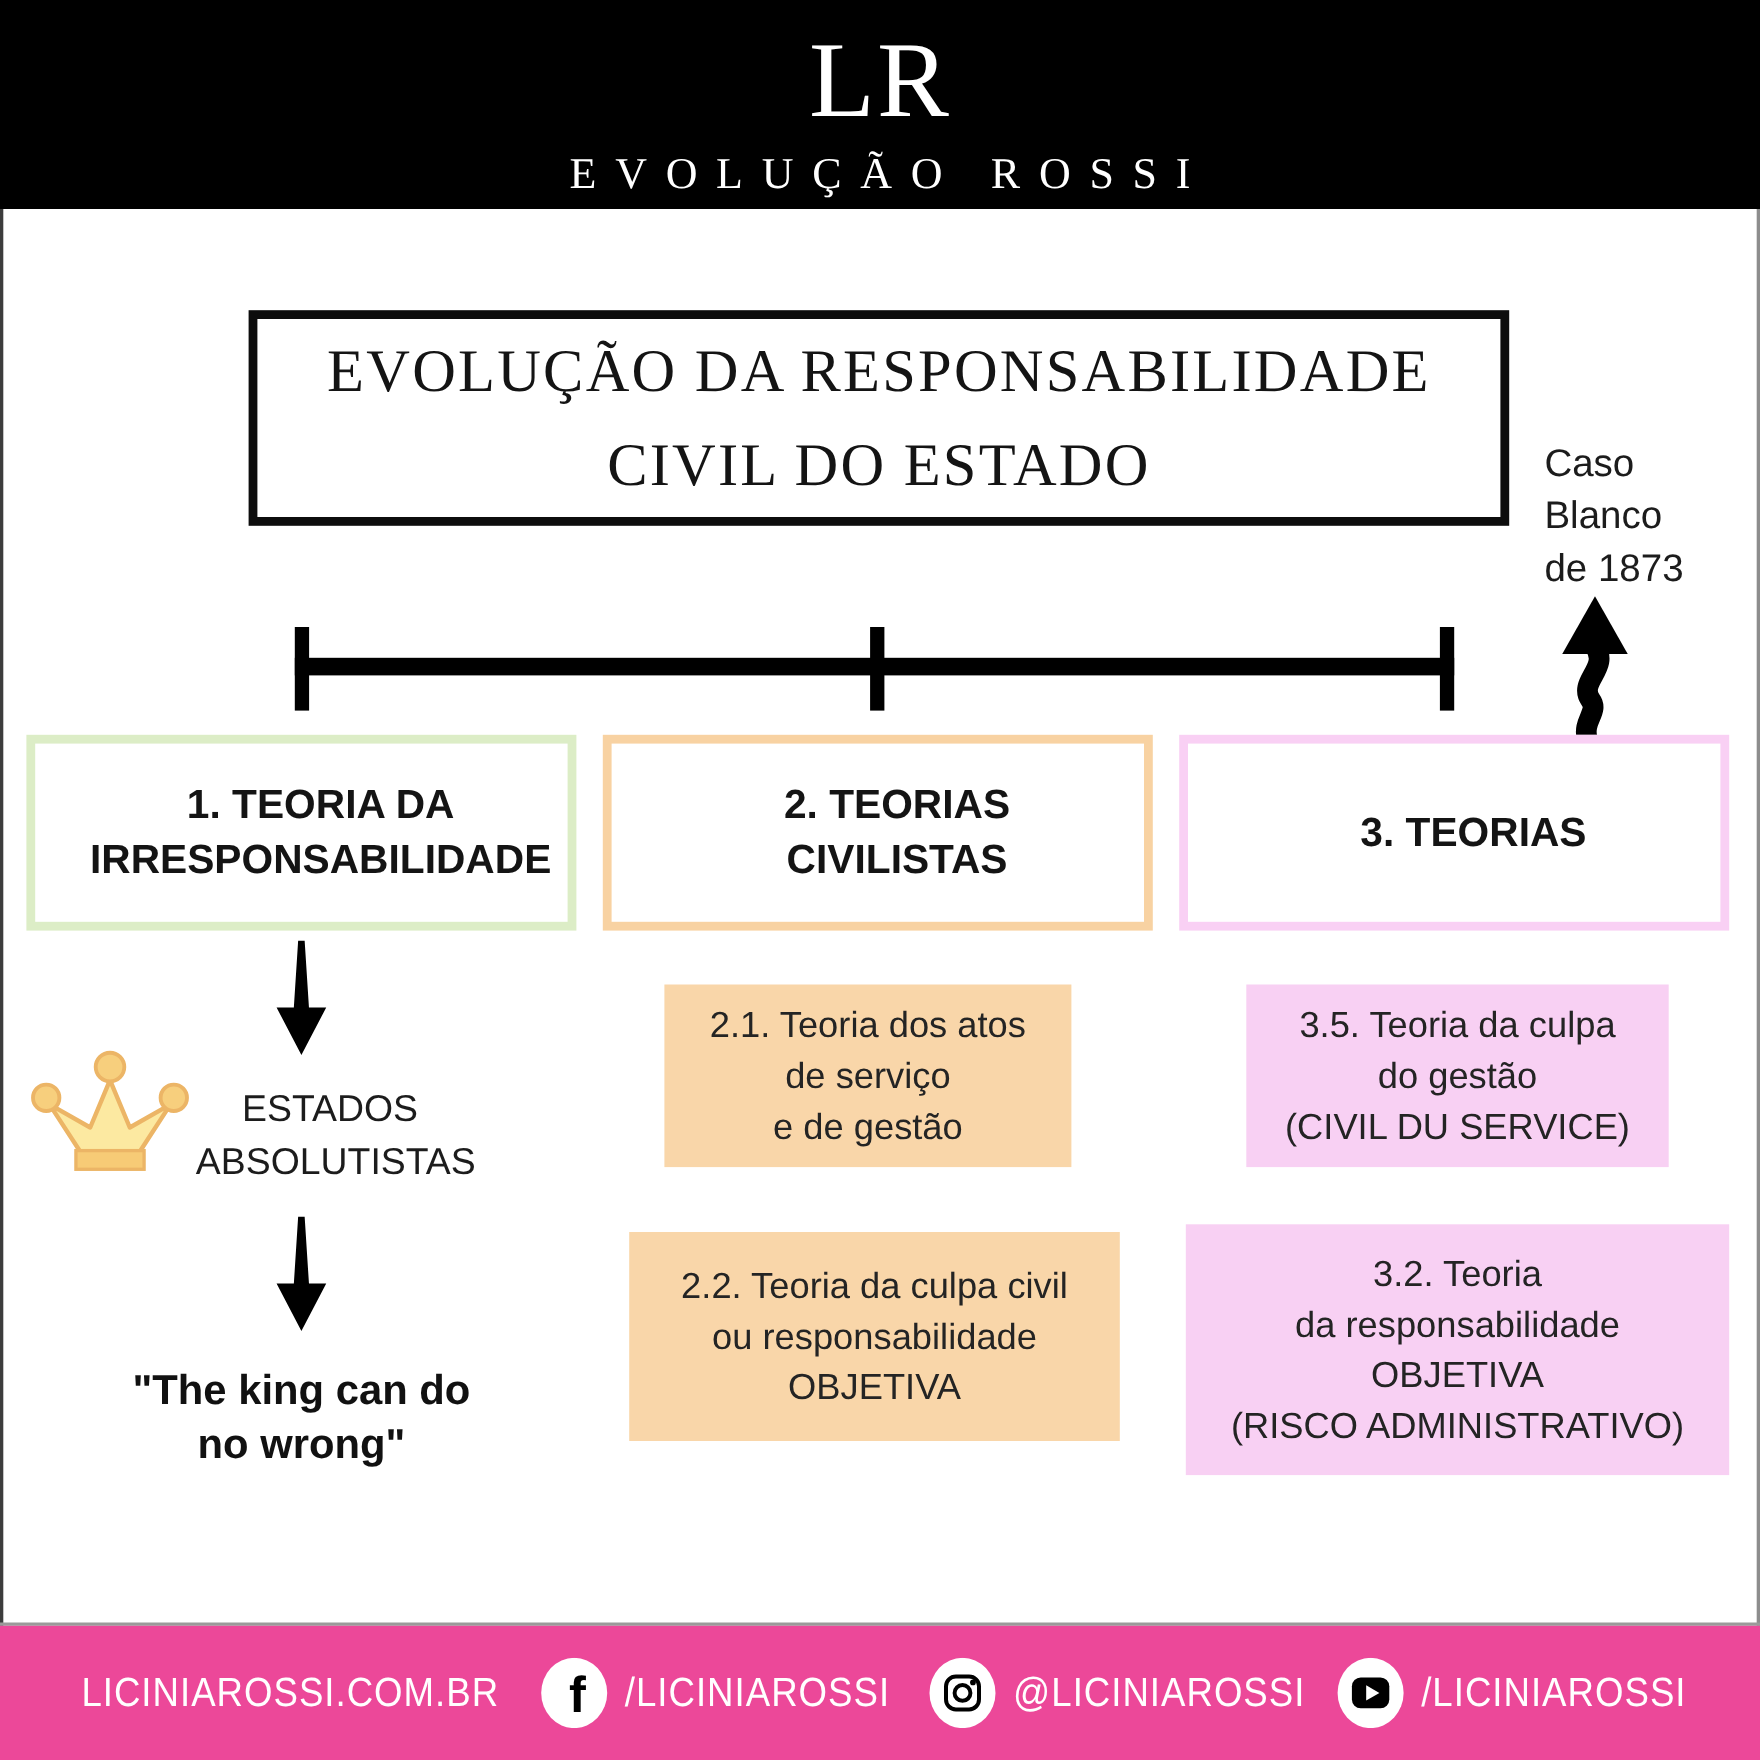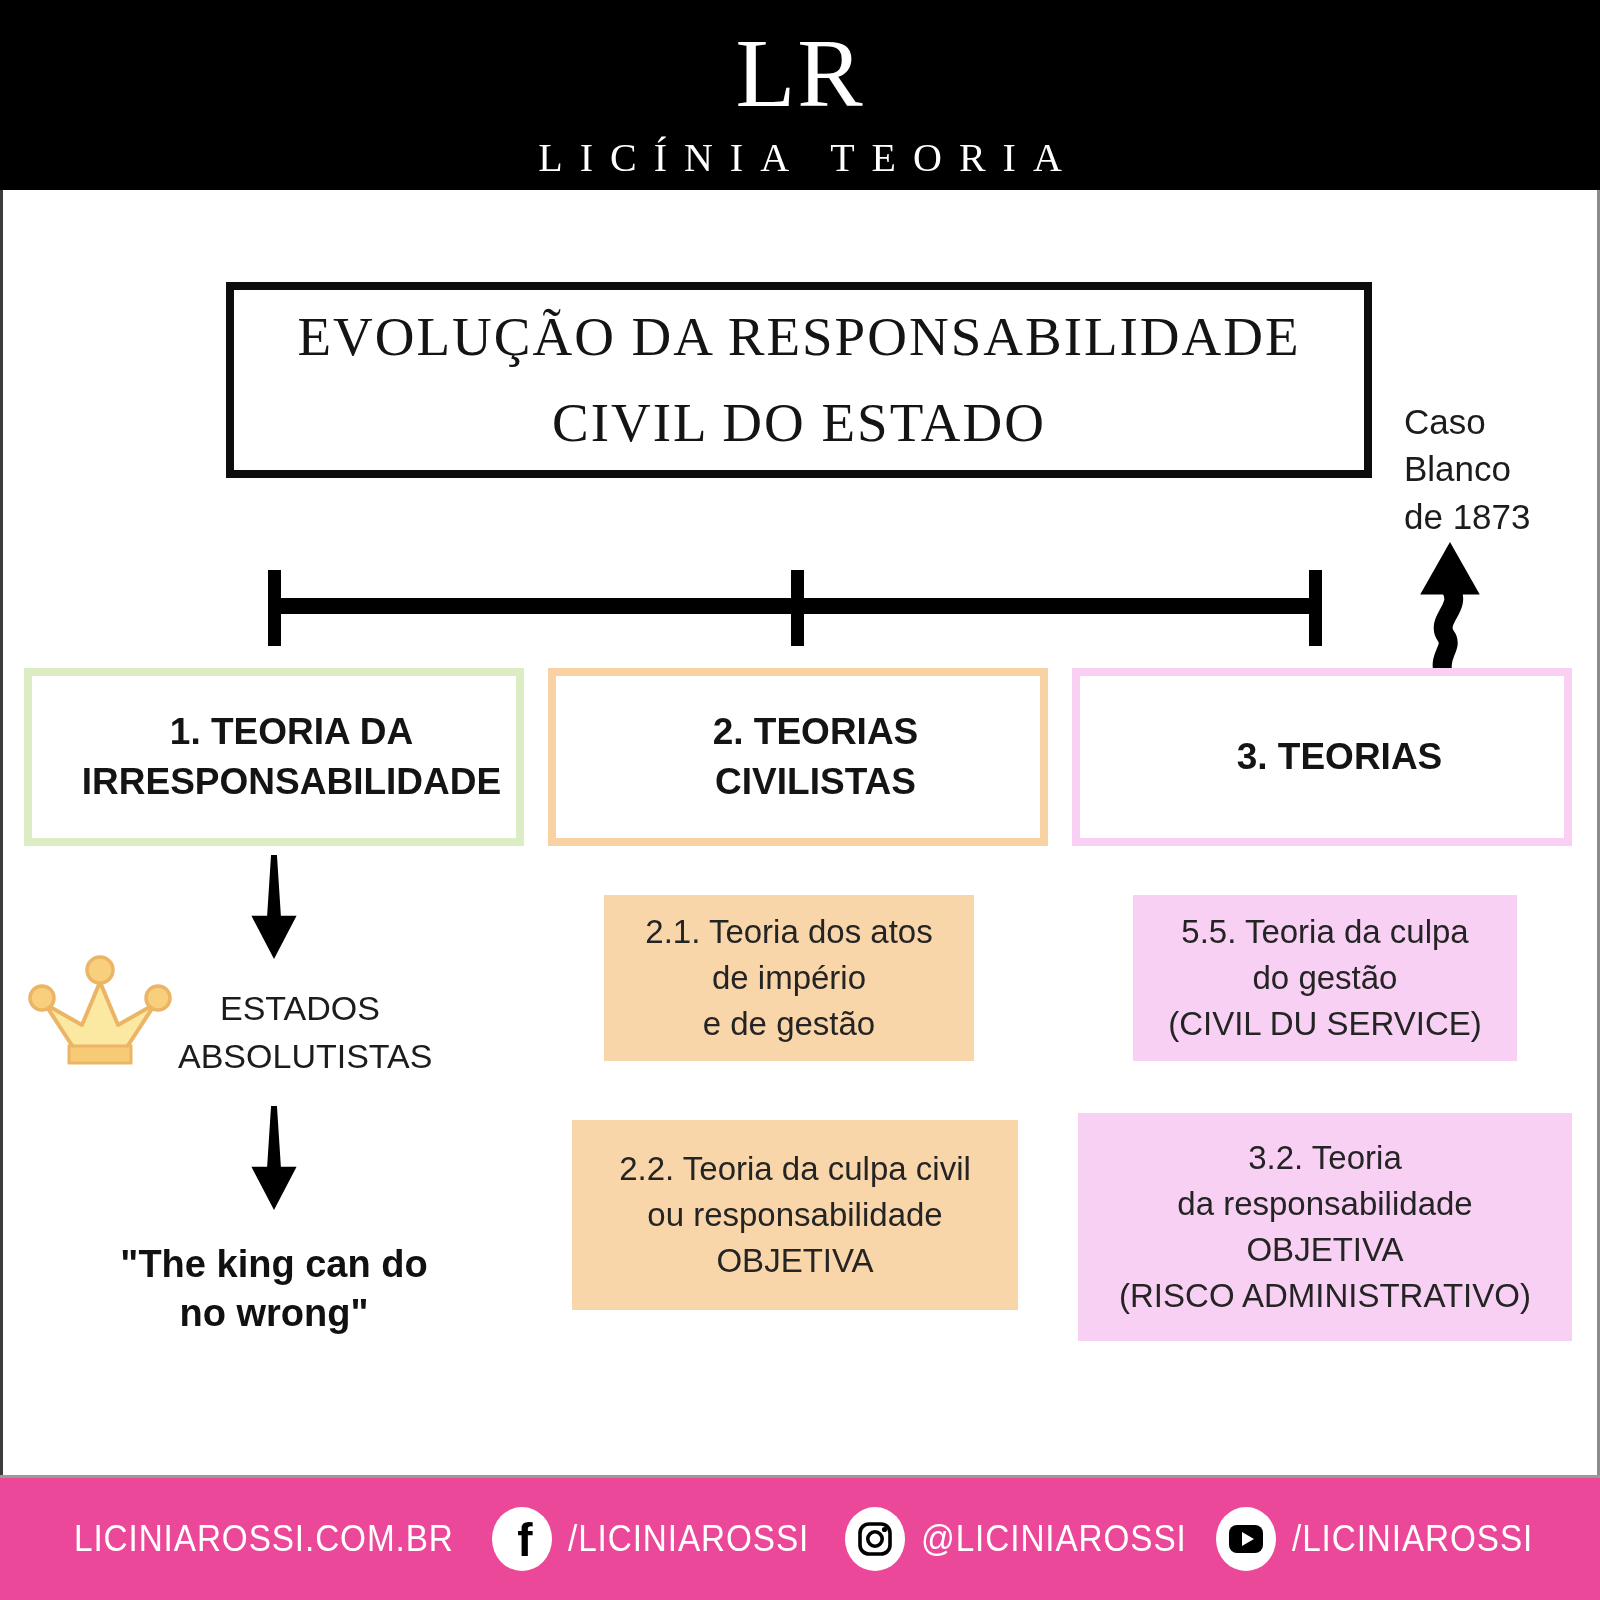--- a/index.html
+++ b/index.html
@@ -68,21 +68,21 @@
   .f-fb{left:490px;} .f-ig{left:843px;} .f-yt{left:1214px;}
   .social-icon{width:64px;height:64px;margin-right:14px;flex:0 0 auto;}
 </style>
 </head>
 <body>
 
 <div class="canvas">
 
   <div class="header">
     <div class="logo">LR</div>
-    <div class="brand">LICÍNIA TEORIA</div>
+    <div class="brand">EVOLUÇÃO ROSSI</div>
   </div>
 
   <div class="edge-left"></div>
   <div class="edge-right"></div>
   <div class="edge-bottom"></div>
 
   <div class="title-box">
     <div class="title-line">EVOLUÇÃO DA RESPONSABILIDADE</div>
     <div class="title-line">CIVIL DO ESTADO</div>
   </div>
@@ -136,26 +136,26 @@
     <polygon points="28,0 34,0 38,62 54,62 31,106 8,62 24,62" fill="#000"></polygon>
   </svg>
 
   <div class="quote">
     <div>"The king can do</div>
     <div>no wrong"</div>
   </div>
 
   <div class="tbox tbox-21">
     <div>2.1. Teoria dos atos</div>
-    <div>de império</div>
+    <div>de serviço</div>
     <div>e de gestão</div>
   </div>
 
   <div class="tbox tbox-31">
-    <div>5.5. Teoria da culpa</div>
+    <div>3.5. Teoria da culpa</div>
     <div>do gestão</div>
     <div>(CIVIL DU SERVICE)</div>
   </div>
 
   <div class="tbox tbox-22">
     <div>2.2. Teoria da culpa civil</div>
     <div>ou responsabilidade</div>
     <div>OBJETIVA</div>
   </div>
 

